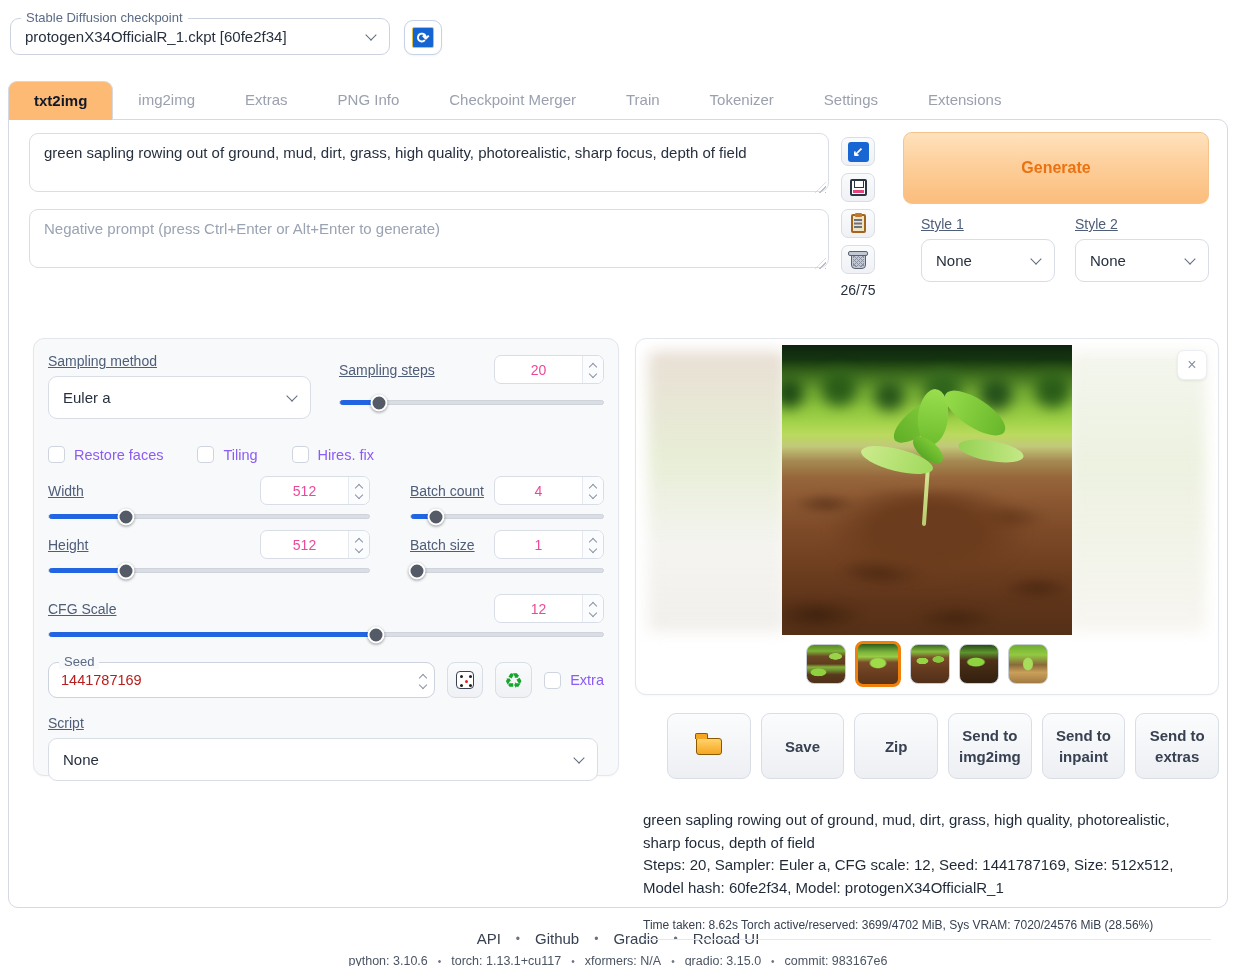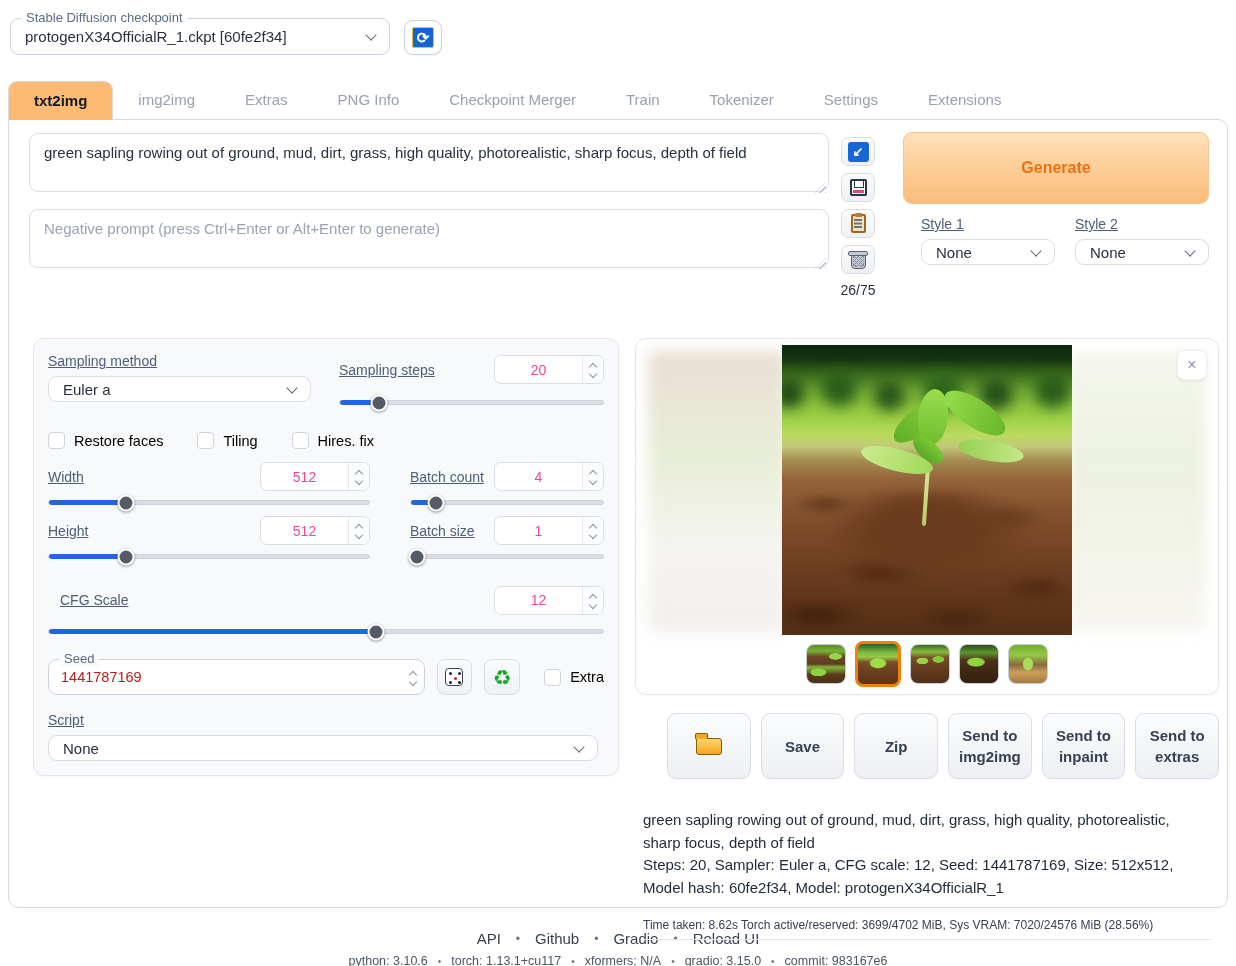--- a/index.html
+++ b/index.html
@@ -62,21 +62,21 @@
                 repeating-linear-gradient(-45deg,transparent 0 2px,#8a90a0 2px 3px); }
   .token-counter { font-size:14px; color:#27303f; margin-top:1px; }
 
   .gen-col { flex:1; margin:2px 10px 0 16px; }
   .generate-btn { height:72px; border-radius:9px; border:1px solid #f4c48c;
      background:linear-gradient(180deg,#ffe2bd 0%, #fdcf9b 45%, #fbbd7c 100%);
      color:#ec7211; font-weight:700; font-size:16px; display:flex; align-items:center; justify-content:center; cursor:pointer; }
   .styles-row { display:flex; gap:20px; margin-top:12px; padding-left:18px; }
   .style-field { flex:1; }
   .field-label { font-size:14px; color:#4e5d78; margin-bottom:7px; display:block;text-decoration:underline; }
-  .select { height:26px; border:1px solid #d9dde6; border-radius:9px; background:#fff;
+  .select { height:43px; border:1px solid #d9dde6; border-radius:9px; background:#fff;
      display:flex; align-items:center; justify-content:space-between; padding:0 14px;
      font-size:15px; color:#27303f; cursor:pointer; }
 
   
   .bottom-row { display:flex; margin-top:40px; }
 
   .settings-card { width:586px; margin-left:16px; background:#f8f9fb; border:1px solid #e3e6ec;
      border-radius:11px; padding:14px; height:438px; box-shadow:0 1px 2px rgba(0,0,0,.03); }
   .samp-row { display:flex; gap:28px; }
   .samp-left { width:263px; }
@@ -91,21 +91,21 @@
   .chev-dn { width:6px; height:6px; border-left:1.5px solid #8a93a5; border-top:1.5px solid #8a93a5; transform:rotate(225deg); margin-top:-2px; }
 
   .slider { position:relative; height:5px; background:#dadee4; border:1px solid #cfd4db; border-radius:4px; cursor:pointer; }
   .slider .fill { position:absolute; left:0; top:-1px; height:5px; background:#2265e3; border:1px solid #2265e3; border-radius:4px; }
   .slider .knob { position:absolute; top:50%; transform:translate(-50%,-50%); width:17px; height:17px;
      border-radius:50%; background:#545b66; border:2.5px solid #fff; box-shadow:0 1px 3px rgba(0,0,0,.4); }
 
   .cb-row { display:flex; gap:34px; margin-top:27px; }
   .cb { display:flex; align-items:center; gap:9px; cursor:pointer; }
   .cb-box { width:17px; height:17px; border:1px solid #cfd5df; border-radius:4px; background:#fff; }
-  .cb-lbl { font-size:14.5px; color:#000000; }
+  .cb-lbl { font-size:14.5px; color:#8b5cf6; }
 
   .wh-grid { display:flex; gap:40px; margin-top:13px; }
   .wh-left { width:322px; }
   .wh-right { flex:1; }
   .dim-row { margin-bottom:11px; }
   .dim-row .slider { margin-top:9px; }
 
   .cfg-sec { margin-top:10px; }
   .cfg-sec .slider { margin-top:9px; }
 
@@ -113,21 +113,21 @@
   .seed-box { width:400px; height:36px; display:flex; align-items:center; padding:0 0 0 12px; }
   .seed-val { flex:1; font-size:14.5px; color:#b91c1c; }
   .seed-box .spin { border-left:none; background:transparent; }
   .tool-btn { width:38px; height:36px; background:linear-gradient(180deg,#fafbfc,#eff1f5);
      border:1px solid #d9dde6; border-radius:8px; display:flex; align-items:center; justify-content:center; cursor:pointer; }
   .dice { width:18px; height:18px; background:#fff; border:1.5px solid #3a4150; border-radius:4px; position:relative; }
   .dice::before { content:""; position:absolute; width:3px; height:3px; border-radius:50%; background:#d22; left:7.5px; top:7.5px; }
   .dice::after { content:""; position:absolute; width:3px; height:3px; border-radius:50%; background:#222; left:3px; top:3px;
      box-shadow:9px 9px 0 #222, 9px 0 0 #222, 0 9px 0 #222; }
   .recycle { color:#17a62c; font-size:21px; line-height:1; }
-  .extra-cb { margin-left:12px; }
+  .extra-cb { margin-left:0; }
 
   .script-sec { margin-top:17px; }
   .script-sec .select { width:550px; }
 
   
   .out-col { width:586px; margin-left:16px; }
   .gallery-card { height:357px; border:1px solid #e3e6ec; border-radius:11px; background:#fff;
      position:relative; overflow:hidden; box-shadow:0 1px 2px rgba(0,0,0,.03); }
   .bd-left { position:absolute; left:12px; top:12px; bottom:62px; width:138px; border-radius:8px;
      background:linear-gradient(180deg, rgba(214,196,178,.55) 0%, rgba(196,212,152,.4) 38%, rgba(234,232,226,.5) 70%, rgba(225,220,212,.45) 100%);
@@ -400,21 +400,21 @@
               <div class="slider">
                 <span class="fill" style="width:3%"></span>
                   <span class="knob" style="left:3%"></span>
               </div>
             </div>
           </div>
         </div>
 
         <div class="cfg-sec">
           <div class="lbl-input">
-            <span class="field-label" style="margin:12px">CFG Scale</span>
+            <span class="field-label" style="margin:0">CFG Scale</span>
             <div class="num-input">
               <span class="num-val">12</span>
               <span class="spin">
                   <i class="chev-up"></i>
                   <i class="chev-dn"></i>
                 </span>
             </div>
           </div>
           <div class="slider">
             <span class="fill" style="width:59%"></span>

